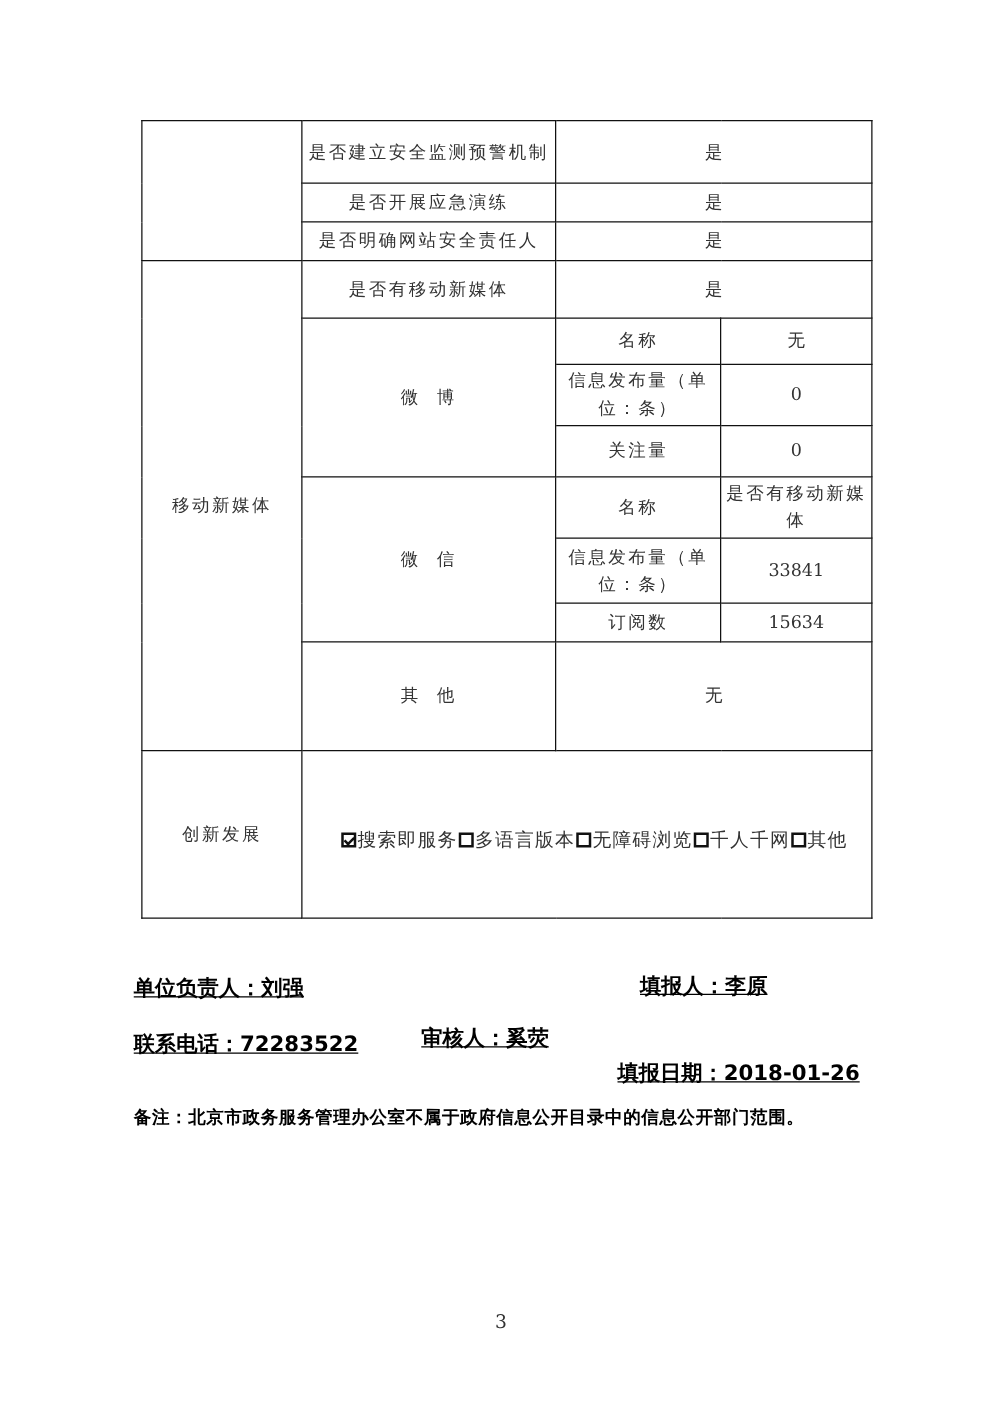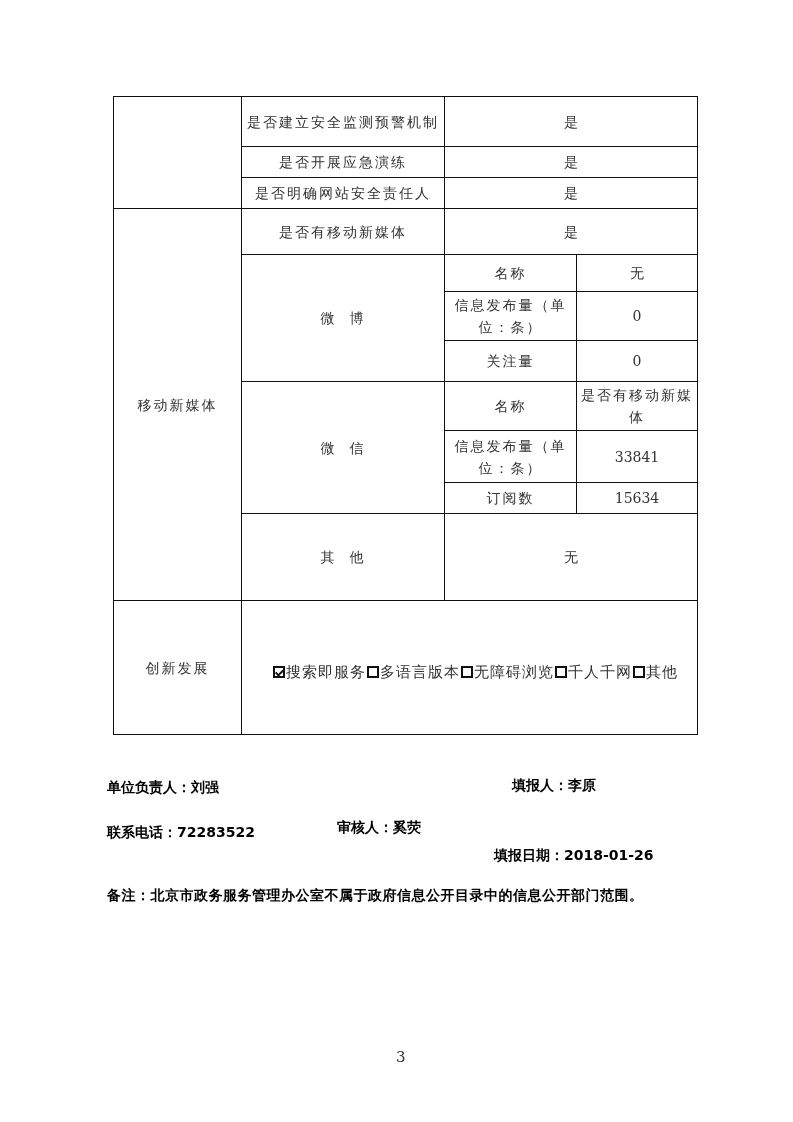--- a/index.html
+++ b/index.html
@@ -10,23 +10,23 @@
                border-collapse:collapse; table-layout:fixed; font-size:14px; }
   table.main td { border:1.3px solid #111; text-align:center; vertical-align:middle;
                   padding:0 4px; line-height:22px; color:#333; font-weight:normal; }
   table.main td.lbl { letter-spacing:2px; }
   .chk-line { font-size:15px; letter-spacing:1px; white-space:nowrap; }
   .cb { display:inline-block; width:12px; height:12px; border:2px solid #111;
         vertical-align:-1px; box-sizing:border-box; margin:0 1px; position:relative; }
   .cb.checked::after { content:""; position:absolute; left:2px; top:0px; width:3px; height:6px;
         border:solid #111; border-width:0 2px 2px 0; transform:rotate(45deg); }
   .foot { position:absolute; font-family:"DejaVu Sans","Liberation Sans",sans-serif;
-          font-weight:bold; font-size:14px; color:#000; white-space:nowrap; }
+          font-weight:bold; font-size:17px; color:#000; white-space:nowrap;text-decoration:underline; }
   .note { position:absolute; left:107px; top:884px; width:570px;
-          font-family:Liberation Sans, sans-serif; font-weight:bold;
+          font-family:Liberation Serif, serif; font-weight:bold;
           font-size:14px; line-height:22px; color:#000; letter-spacing:0.5px; }
   .pagenum { position:absolute; left:396px; top:1048px; font-size:15px; color:#333; }
 </style>
 </head>
 <body>
 
 <div class="page">
   <table class="main">
     <colgroup>
       <col style="width:128px">

